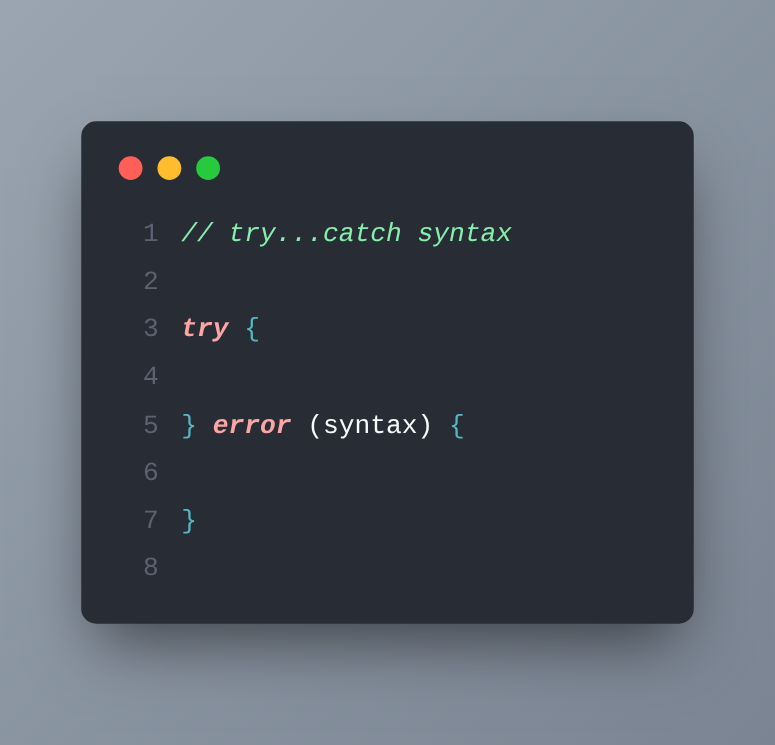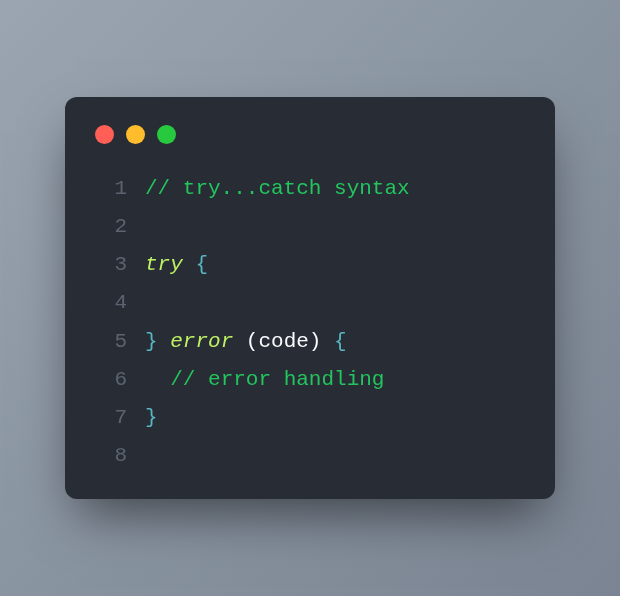--- a/index.html
+++ b/index.html
@@ -45,38 +45,38 @@
     width: 32px;
     text-align: right;
     color: #5c6370;
     user-select: none;
     flex-shrink: 0;
   }
   .code {
     padding-left: 18px;
     color: #abb2bf;
   }
-  .tok-comment { color: #22c55e; }
-  .tok-keyword { color: #bef264; font-style: italic; }
+  .tok-comment { color: #86efac; font-style: italic; }
+  .tok-keyword { color: #fca5a5; font-style: italic; font-weight: bold; }
   .tok-punct   { color: #abb2bf; }
   .tok-brace   { color: #56b6c2; }
   .tok-ident   { color: #f8fafc; }
 </style>
 </head>
 <body>
 
 <div class="editor-window">
   <div class="titlebar">
     <div class="dot dot-red"></div>
     <div class="dot dot-yellow"></div>
     <div class="dot dot-green"></div>
   </div>
   <div class="code-area" id="code-area">
       <div class="code-line"><span class="gutter">1</span><span class="code"><span class="tok-comment">// try...catch syntax</span></span></div>
       <div class="code-line"><span class="gutter">2</span><span class="code"><span></span></span></div>
       <div class="code-line"><span class="gutter">3</span><span class="code"><span class="tok-keyword">try</span><span class="tok-punct"> </span><span class="tok-brace">{</span></span></div>
       <div class="code-line"><span class="gutter">4</span></div>
-      <div class="code-line"><span class="gutter">5</span><span class="code"><span class="tok-brace">}</span><span class="tok-punct"> </span><span class="tok-keyword">error</span><span class="tok-punct"> </span><span class="tok-ident">(code)</span><span class="tok-punct"> </span><span class="tok-brace">{</span></span></div>
-      <div class="code-line"><span class="gutter">6</span><span class="code"><span>  </span><span class="tok-comment">// error handling</span></span></div>
+      <div class="code-line"><span class="gutter">5</span><span class="code"><span class="tok-brace">}</span><span class="tok-punct"> </span><span class="tok-keyword">error</span><span class="tok-punct"> </span><span class="tok-ident">(syntax)</span><span class="tok-punct"> </span><span class="tok-brace">{</span></span></div>
+      <div class="code-line"><span class="gutter">6</span><span class="code"><span>  </span></span></div>
       <div class="code-line"><span class="gutter">7</span><span class="code"><span class="tok-brace">}</span></span></div>
       <div class="code-line"><span class="gutter">8</span><span class="code"><span></span></span></div>
     </div>
 </div>
 
 </body></html>

